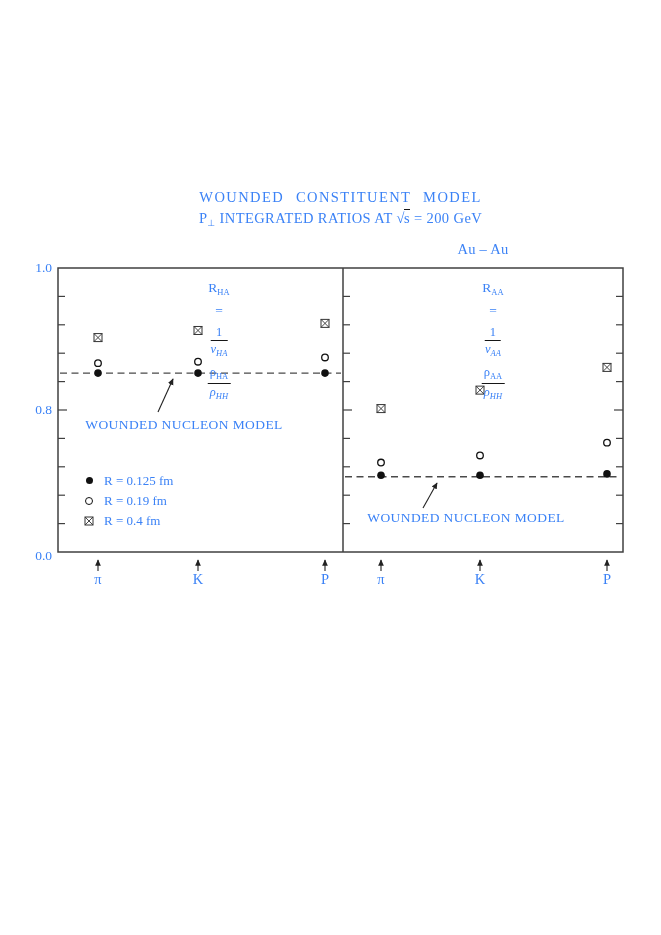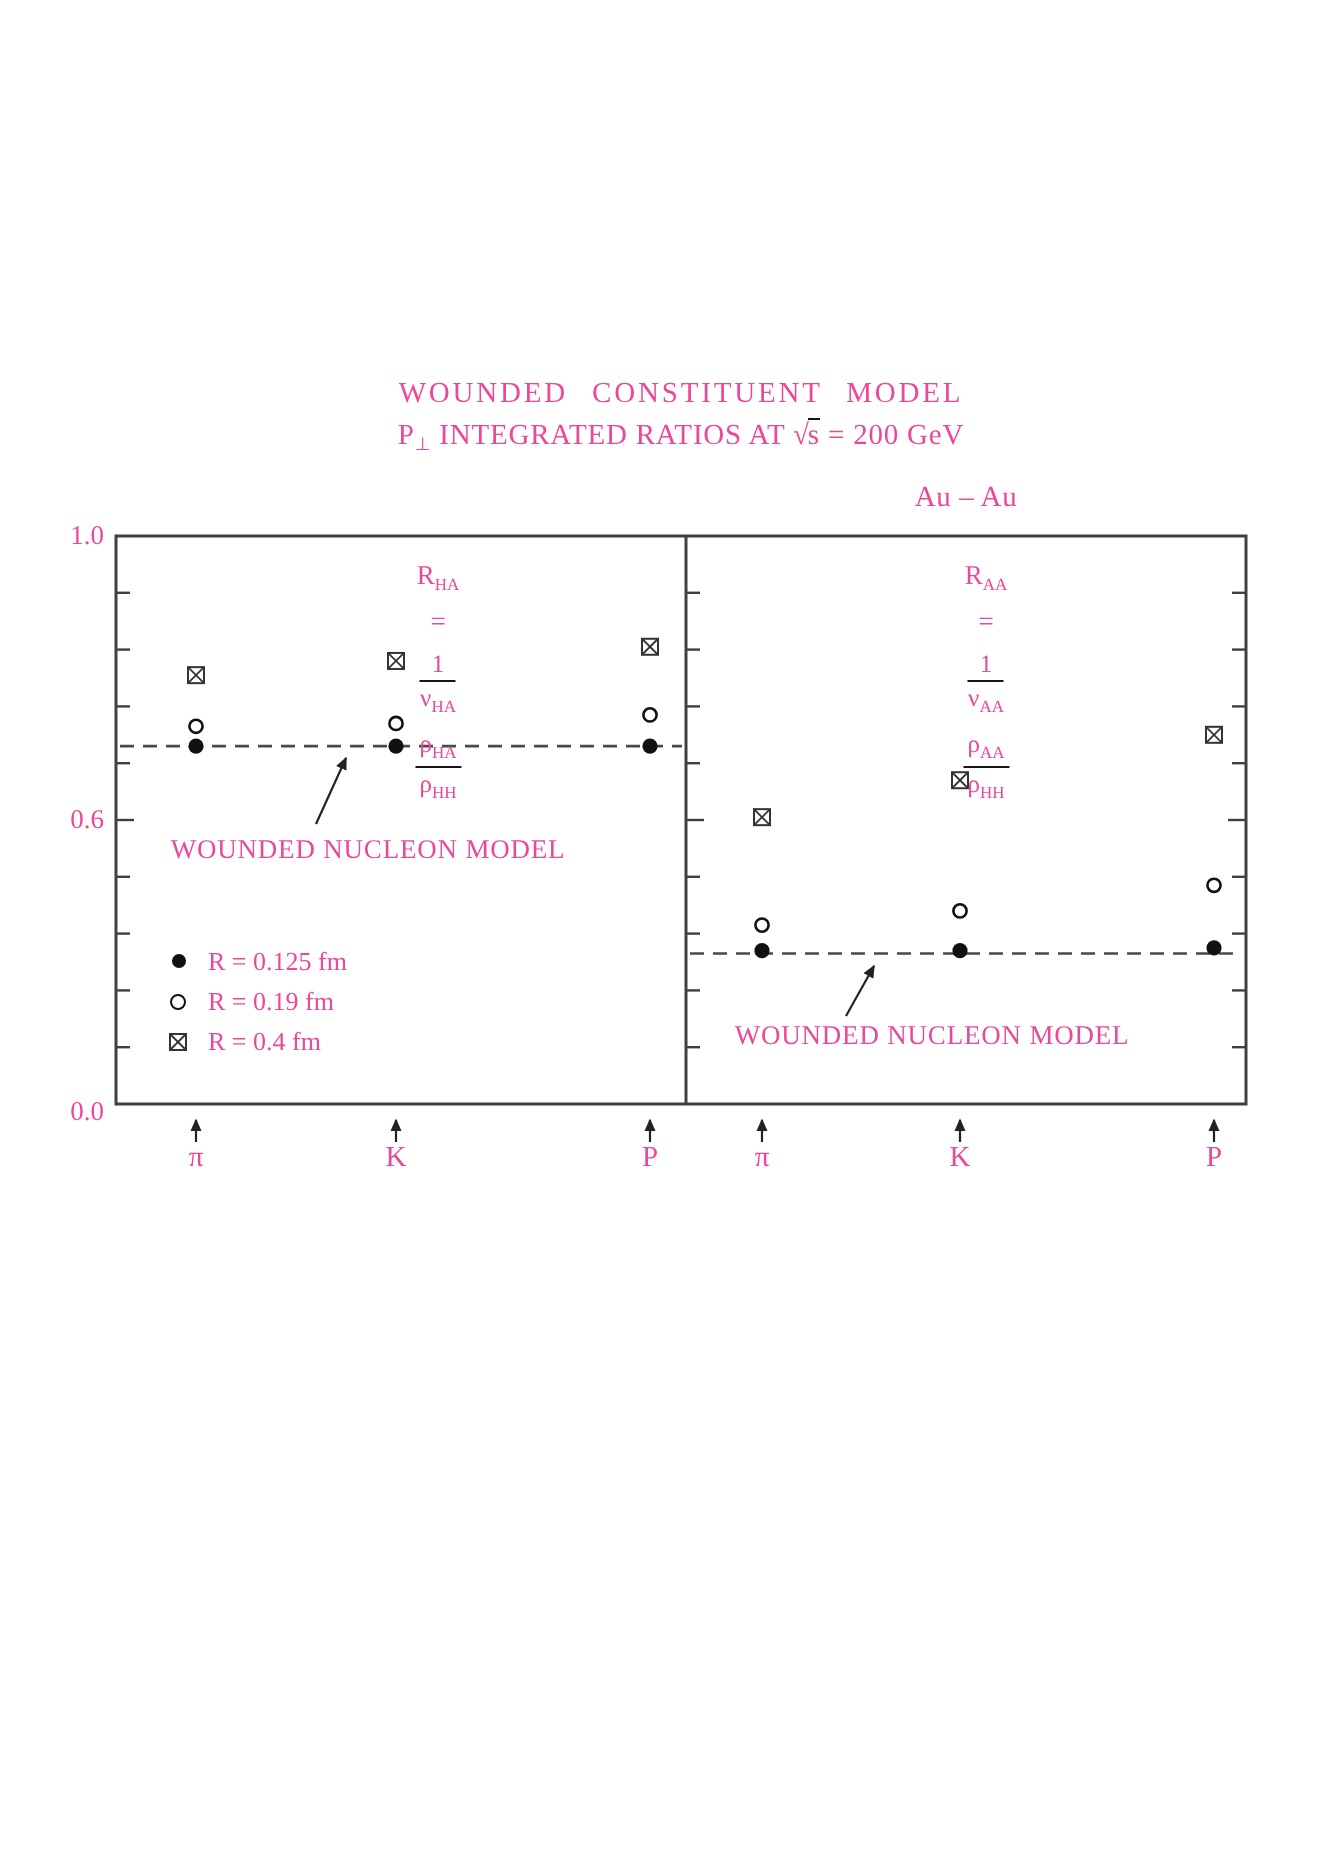--- a/index.html
+++ b/index.html
@@ -1,17 +1,17 @@
 <!DOCTYPE html>
 <html><head>
 <meta charset="utf-8">
 <style>
   html,body{margin:0;padding:0;background:#fff;}
   .fig{position:relative;width:643px;height:935px;background:#ffffff;overflow:hidden;
-       font-family:"Liberation Serif", serif;color:#ec4899;}
+       font-family:"Liberation Serif", serif;color:#3b82f6;}
   svg#plot-svg{position:absolute;left:0;top:0;}
 
   .title{position:absolute;left:58px;width:565px;top:189px;text-align:center;
          font-size:14.5px;letter-spacing:1.4px;word-spacing:7px;white-space:nowrap;}
   .subtitle{position:absolute;left:58px;width:565px;top:210px;text-align:center;
          font-size:14.5px;letter-spacing:.4px;white-space:nowrap;}
   .subsc{font-size:9px;vertical-align:-3px;}
   .overbar{border-top:1.3px solid #161616;margin-left:-1px;}
 
   .ptitle{position:absolute;top:241px;text-align:center;font-size:14.5px;letter-spacing:.3px;}
@@ -24,21 +24,21 @@
   .xlab{position:absolute;top:571px;width:40px;text-align:center;font-size:14.5px;}
   .xc0{left:78px;} .xc1{left:178px;} .xc2{left:305px;}
   .xc3{left:361px;} .xc4{left:460px;} .xc5{left:587px;}
 
   .formula{position:absolute;top:280px;display:flex;align-items:center;gap:6px;
            font-size:13.5px;transform:translateX(-50%);white-space:nowrap;flex-direction:column;}
   .formula.f-left{left:219px;} .formula.f-right{left:493px;}
   .formula sub, .lhs sub{font-size:8.5px;vertical-align:-3px;letter-spacing:0;}
   .frac{display:inline-flex;flex-direction:column;align-items:center;font-size:12.5px;line-height:1.15;}
   .frac .num{align-self:stretch;text-align:center;border-bottom:1px solid #161616;padding:0 2px 1px;}
-  .frac .den{padding-top:1px;}
+  .frac .den{padding-top:1px;font-style:italic;}
 
   .annot{position:absolute;transform:translateX(-50%);white-space:nowrap;
          font-size:13.5px;letter-spacing:.4px;}
   .annot.left{left:184px;top:417px;}
   .annot.right{left:466px;top:510px;}
 
   .legend{position:absolute;left:82px;top:472px;display:flex;flex-direction:column;gap:3px;font-size:13px;}
   .lrow{display:flex;align-items:center;height:17px;}
   .lmark{width:14px;display:flex;justify-content:center;align-items:center;margin-right:8px;}
   .m-filled{width:7px;height:7px;border-radius:50%;background:#111;}
@@ -138,21 +138,21 @@
       <line x1="607" y1="571" x2="607" y2="560" stroke="#222" stroke-width="1.1" marker-end="url(#ah)"></line>
     </svg>
 
   <div class="title">WOUNDED CONSTITUENT MODEL</div>
 
   <div class="subtitle"><span>P</span><span class="subsc">⊥</span><span> INTEGRATED RATIOS AT </span><span>√</span><span class="overbar">s</span><span> = 200 GeV</span></div>
 
   <div class="ptitle right">Au – Au</div>
 
   <span class="ylab y10">1.0</span>
-  <span class="ylab y05">0.6</span>
+  <span class="ylab y05">0.8</span>
   <span class="ylab y00">0.0</span>
 
   <div class="formula f-left">
     <span class="lhs"><span>R</span><sub>HA</sub></span>
     <span>=</span>
     <span class="frac">
       <span class="num">1</span>
       <span class="den"><span>ν</span><sub>HA</sub></span>
     </span>
     <span class="frac">

